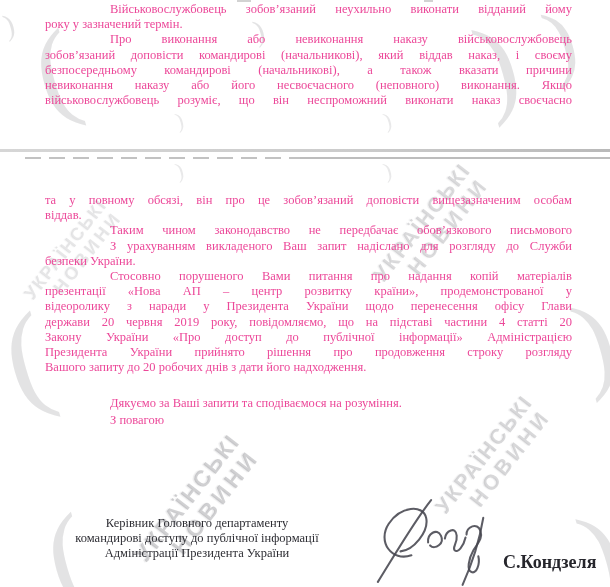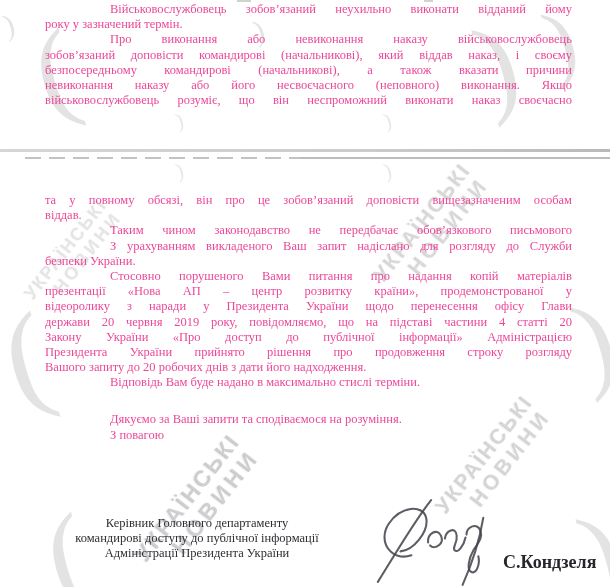--- a/index.html
+++ b/index.html
@@ -128,21 +128,20 @@
         <div class="line just ind">Таким чином законодавство не передбачає обов’язкового письмового</div>
         <div class="line just ind">З урахуванням викладеного Ваш запит надіслано для розгляду до Служби</div>
         <div class="line">безпеки України.</div>
         <div class="line just ind">Стосовно порушеного Вами питання про надання копій матеріалів</div>
         <div class="line just">презентації «Нова АП – центр розвитку країни», продемонстрованої у</div>
         <div class="line just">відеоролику з наради у Президента України щодо перенесення офісу Глави</div>
         <div class="line just">держави 20 червня 2019 року, повідомляємо, що на підставі частини 4 статті 20</div>
         <div class="line just">Закону України «Про доступ до публічної інформації» Адміністрацією</div>
         <div class="line just">Президента України прийнято рішення про продовження строку розгляду</div>
         <div class="line">Вашого запиту до 20 робочих днів з дати його надходження.</div>
-        <div class="line ind">Відповідь Вам буде надано в максимально стислі терміни.</div>
         <div class="line ind" style="margin-top: 21px;">Дякуємо за Ваші запити та сподіваємося на розуміння.</div>
         <div class="line ind" style="margin-top: 1px;">З повагою</div>
       </div>
 
     <div class="sig-titles">
       <div>Керівник Головного департаменту</div>
       <div>командирові доступу до публічної інформації</div>
       <div>Адміністрації Президента України</div>
     </div>
 

